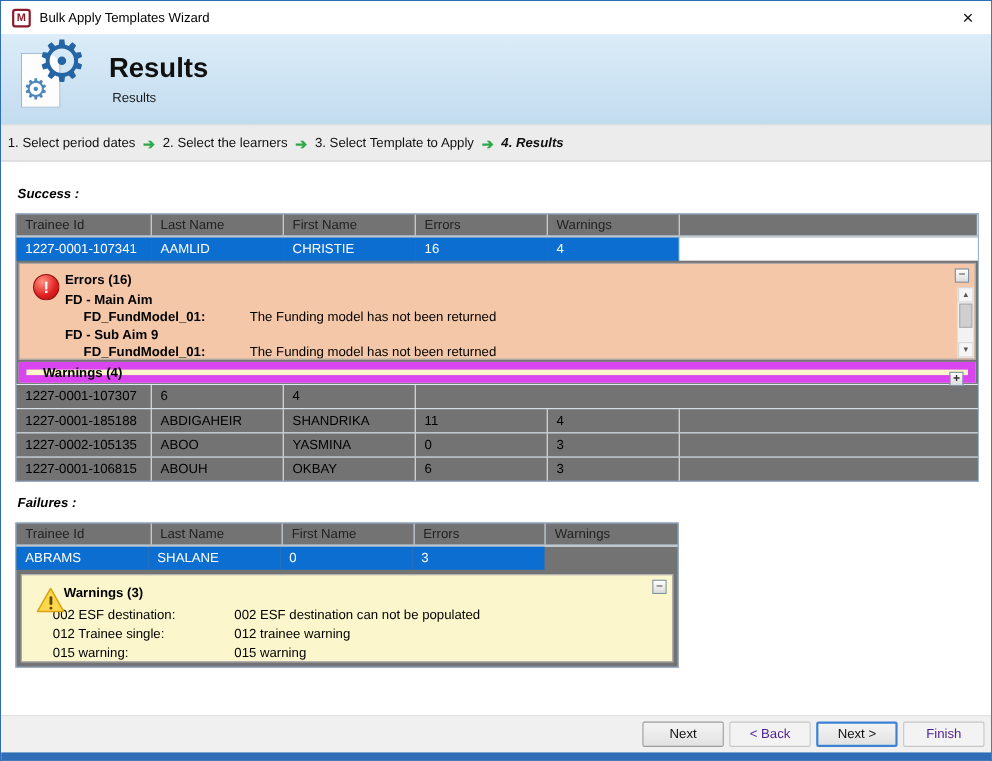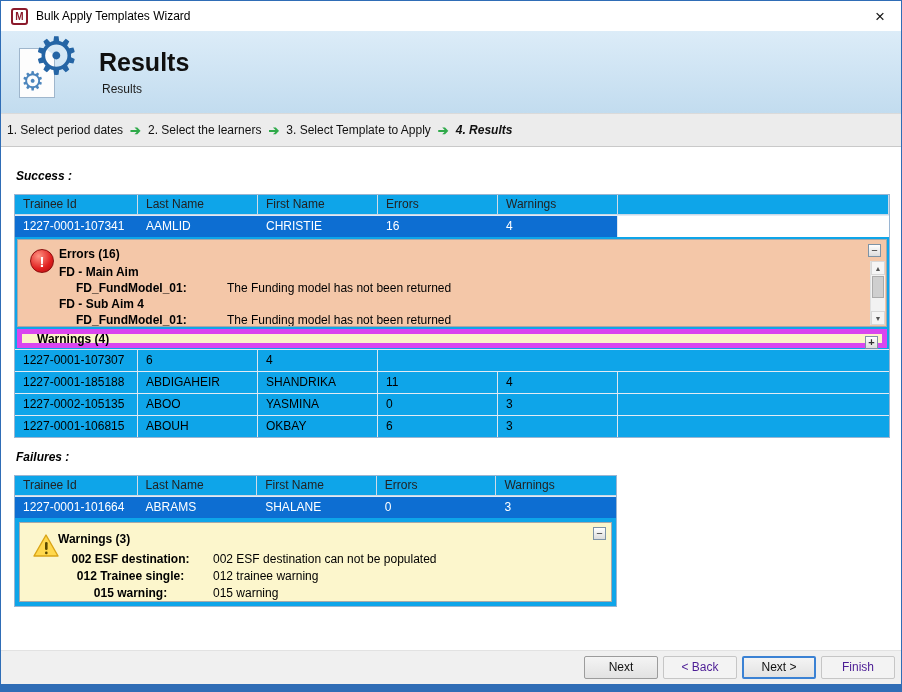--- a/index.html
+++ b/index.html
@@ -27,21 +27,21 @@
   .h-sub { font-size:12px; color:#1c1c1c; margin:5px 0 0 3px; }
   
   .steps { height:24px; flex:0 0 auto; background:#ececec; border-top:1px solid #dadada; border-bottom:1px solid #c9c9c9;
     display:flex; align-items:center; gap:7px; padding:16px 6px; font-size:12px; color:#111; }
   .step.active { font-weight:bold; font-style:italic; }
   .step-arrow { color:#2faa4a; font-weight:bold; font-size:13px; }
   
   .content { flex:1; background:#fff; padding:8px 12px 0 13px; overflow:hidden; }
   .section-label { font-weight:bold; font-style:italic; font-size:12px; color:#000; margin:12px 0 11px 2px; }
   .section-label.first { margin-top:14px; }
-  .tbl { border:1px solid #9ab5d2; font-size:12px; background:#0ea5e9; }
+  .tbl { border:1px solid #9ab5d2; font-size:12px; background:#737373; }
   .tbl-success { width:876px; }
   .tbl-failures { width:603px; }
   .trow { display:flex; height:22px; line-height:21px; border-top:1px solid #e2ebf4; color:#000; }
   .trow.head { height:20px; line-height:19px; border-top:none; border-bottom:1px solid #c9d9e8; color:#222; }
   .cell { padding:0 0 0 8px; border-right:1px solid #dde7f1; overflow:hidden; white-space:nowrap; }
   .head .cell { border-right:1px solid #cfdce9; }
   .c1{width:123px}.c2{width:120px}.c3{width:120px}.c4{width:120px}.c5{width:120px}
   .c6{flex:1; border-right:none;}
   .trow.sel .cell { background:#0d6ed2; color:#fff; border-right-color:transparent; }
   .trow.sel .c5 { border-right-color:#dde7f1; }
@@ -59,30 +59,30 @@
   
   .box-btn { position:absolute; top:4px; right:5px; width:13px; height:13px; border:1px solid #7d93a6;
     background:linear-gradient(#ffffff,#dcdcdc); font-size:11px; line-height:10px; text-align:center; color:#333; }
   
   .vscroll { position:absolute; right:1px; top:21px; bottom:1px; width:15px; background:#f2f2f2; border-left:1px solid #e0e0e0; }
   .sb-arrow { position:absolute; left:0; right:0; height:14px; font-size:7px; line-height:14px; text-align:center;
     color:#555; background:#f5f5f5; border:1px solid #d8d8d8; }
   .sb-arrow.up { top:0; } .sb-arrow.down { bottom:0; }
   .sb-thumb { position:absolute; left:1px; right:1px; top:15px; height:22px; background:#cfcfcf; border:1px solid #ababab; }
   
-  .warn-bar { position:relative; margin:0 2px 1px 2px; height:19px; background:#fbf4c8; border:5px solid #d946ef;
+  .warn-bar { position:relative; margin:0 2px 1px 2px; height:19px; background:#fbf4c8; border:7px solid #d946ef;
     display:flex; align-items:center; padding-left:15px; font-weight:bold; }
   .warn-bar .box-btn { top:2px; right:4px; }
   
   .warn-panel { position:relative; margin:4px; height:80px; background:#fcf6cc; border:1px solid #a8a8a8; overflow:hidden; }
   .warn-tri { position:absolute; left:13px; top:11px; }
   .warn-body { margin:8px 26px 0 38px; line-height:17px; }
   .warn-title { font-weight:bold; margin-bottom:3px; }
   .warn-item { display:flex; }
-  .warn-item .code { font-weight:bold; margin-left:-10px; padding-left:0; width:165px; flex:0 0 auto;text-align:center; }
+  .warn-item .code { font-weight:normal; margin-left:-10px; padding-left:0; width:165px; flex:0 0 auto; }
   
   .footer { height:34px; flex:0 0 auto; background:#f0f0f0; border-top:1px solid #e2e2e2;
     display:flex; align-items:center; justify-content:flex-end; gap:5px; padding-right:6px; }
   .btn { width:74px; height:23px; font-size:12px; color:#111; text-align:center; line-height:21px;
     background:linear-gradient(#f4f4f4,#e2e2e2); border:1px solid #9c9c9c; border-radius:2px; }
   .btn.default { border:2px solid #3b82d4; line-height:19px; }
   .btn.disabled { color:#4c1d95; background:#f3f3f3; border-color:#c6c6c6; }
   .bottom-edge { height:7px; flex:0 0 auto; background:#2f6db6; }
 </style>
 </head>
@@ -145,21 +145,21 @@
         <div class="err-icon">
             <span>!</span>
           </div>
         <div class="err-body">
           <div class="err-title">Errors (16)</div>
           <div class="err-group">FD - Main Aim</div>
           <div class="err-item">
             <span class="code">FD_FundModel_01:</span>
             <span class="msg">The Funding model has not been returned</span>
           </div>
-          <div class="err-group">FD - Sub Aim 4</div>
+          <div class="err-group">FD - Sub Aim 9</div>
           <div class="err-item">
             <span class="code">FD_FundModel_01:</span>
             <span class="msg">The Funding model has not been returned</span>
           </div>
         </div>
         <div class="box-btn">−</div>
         <div class="vscroll">
           <div class="sb-arrow up">▲</div>
           <div class="sb-thumb"></div>
           <div class="sb-arrow down">▼</div>
@@ -208,21 +208,20 @@
     <div class="tbl tbl-failures">
       <div class="trow head">
         <div class="cell c1">Trainee Id</div>
         <div class="cell c2">Last Name</div>
         <div class="cell c3">First Name</div>
         <div class="cell c4">Errors</div>
         <div class="cell c5" style="border-right:none;">Warnings</div>
       </div>
 
       <div class="trow sel">
-        <div class="cell c1">1227-0001-101664</div>
         <div class="cell c2">ABRAMS</div>
         <div class="cell c3">SHALANE</div>
         <div class="cell c4">0</div>
         <div class="cell c5" style="border-right:none;">3</div>
       </div>
 
       <div class="warn-panel">
         <svg class="warn-tri" width="26" height="24" viewBox="0 0 26 24">
           <path d="M13 1 L25 22 L1 22 Z" fill="#ffd84d" stroke="#d9a416" stroke-width="1.4" stroke-linejoin="round"></path>
           <rect x="12" y="8" width="2.6" height="8" rx="1.2" fill="#5a4a00"></rect>

